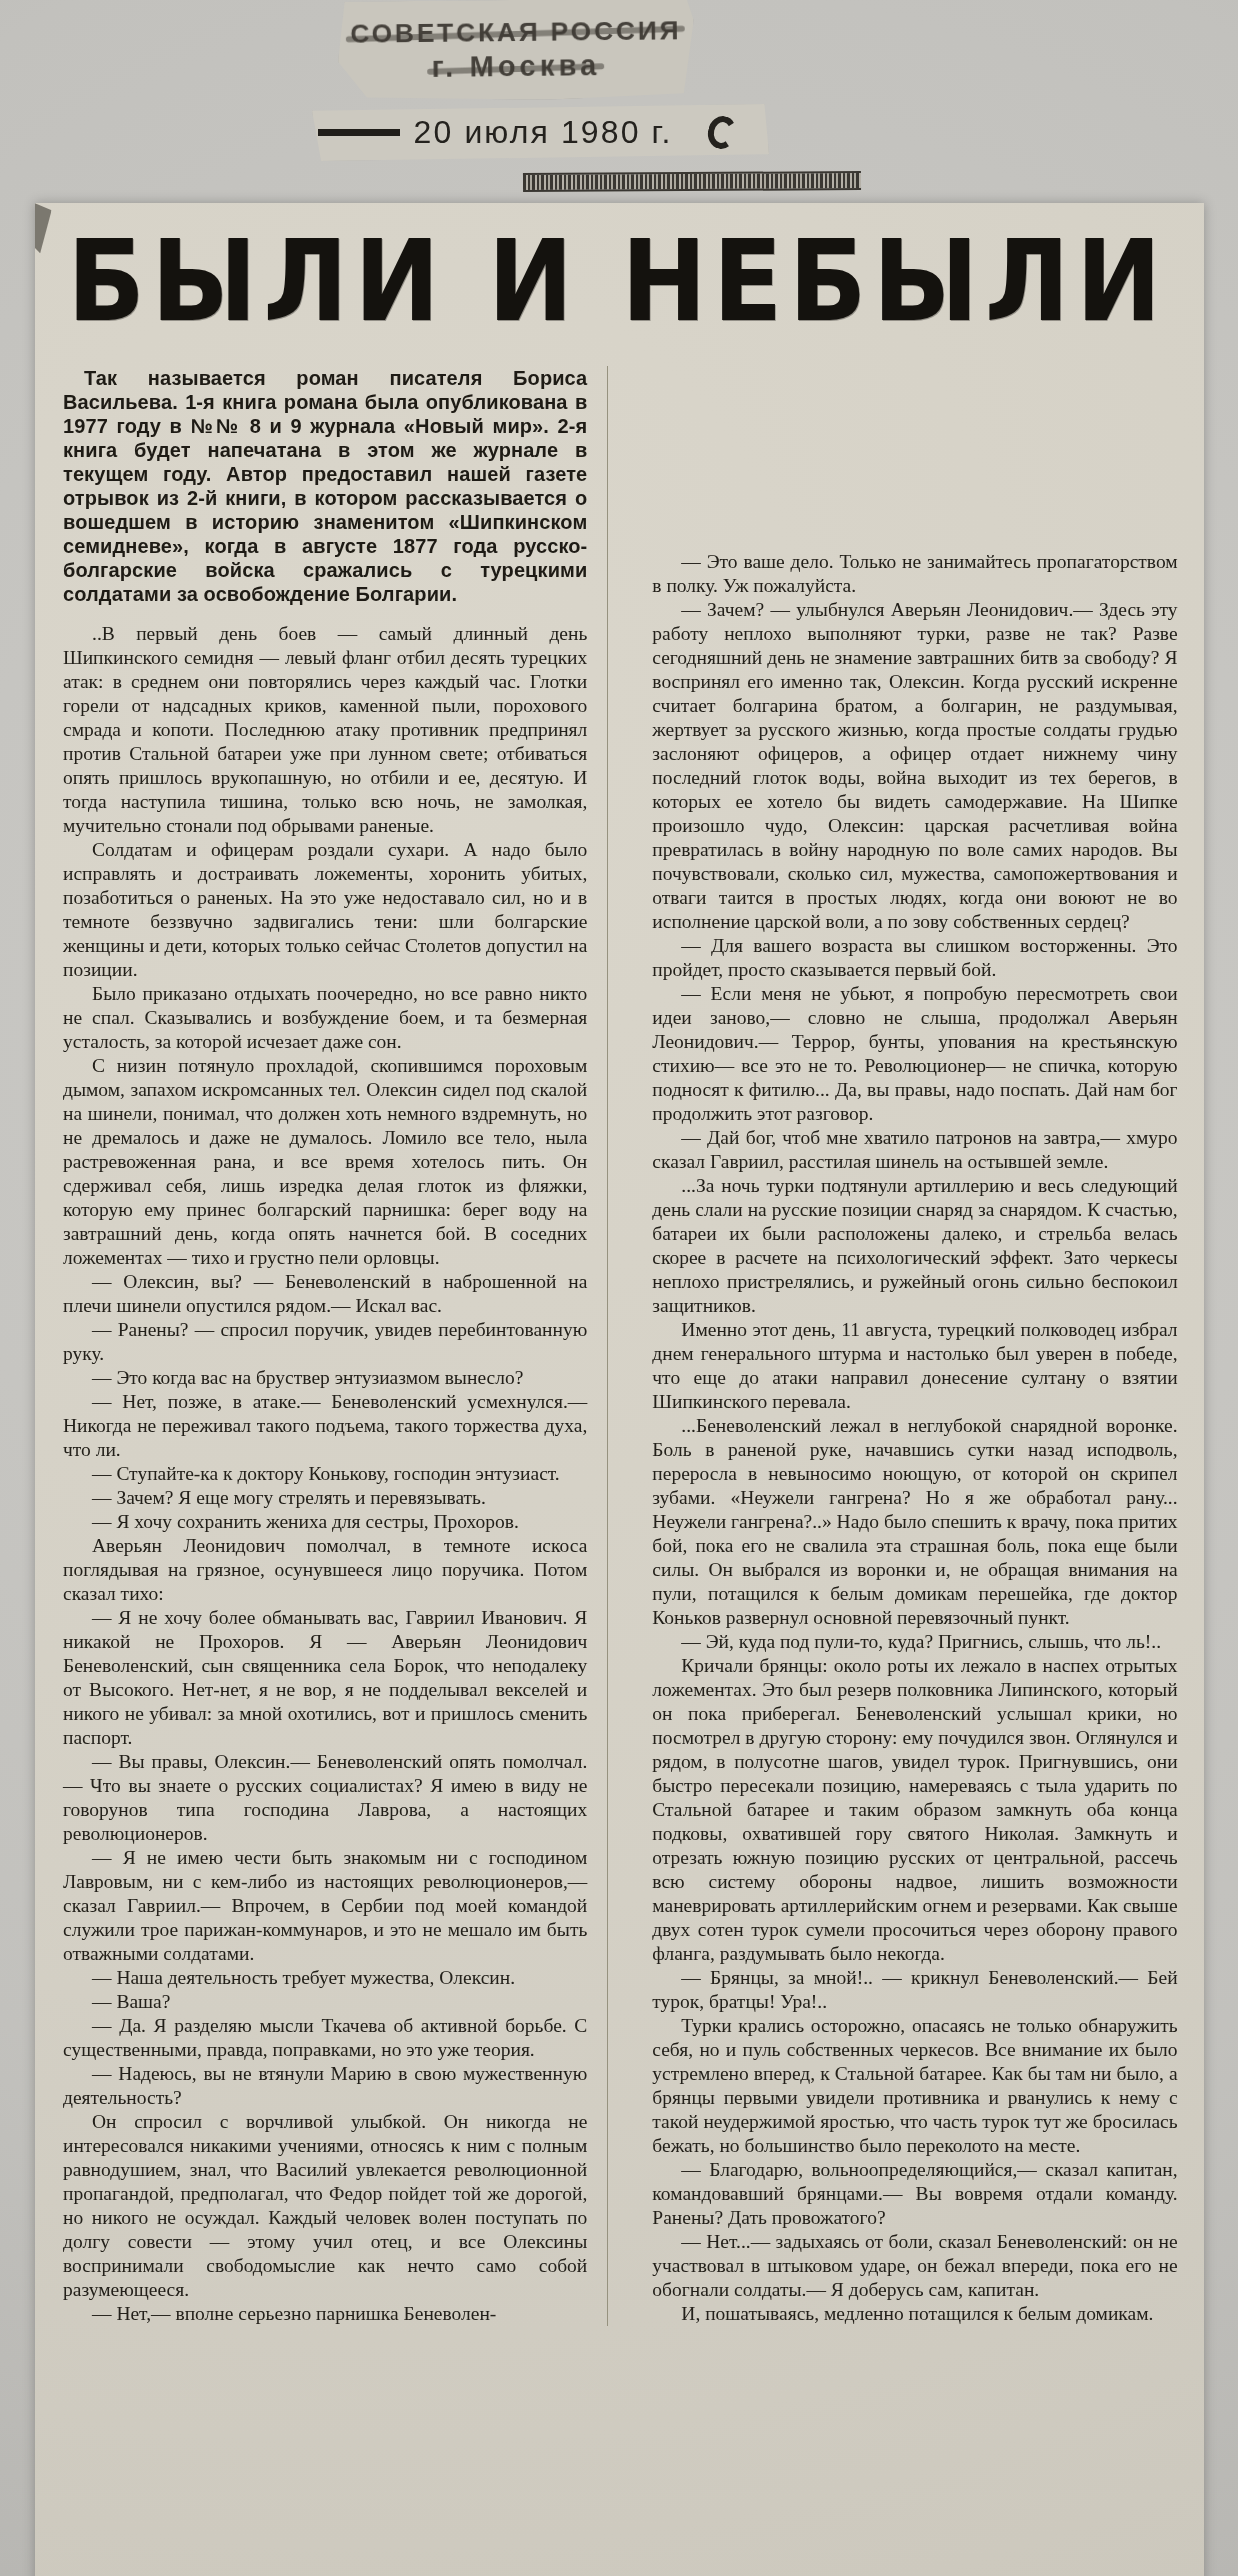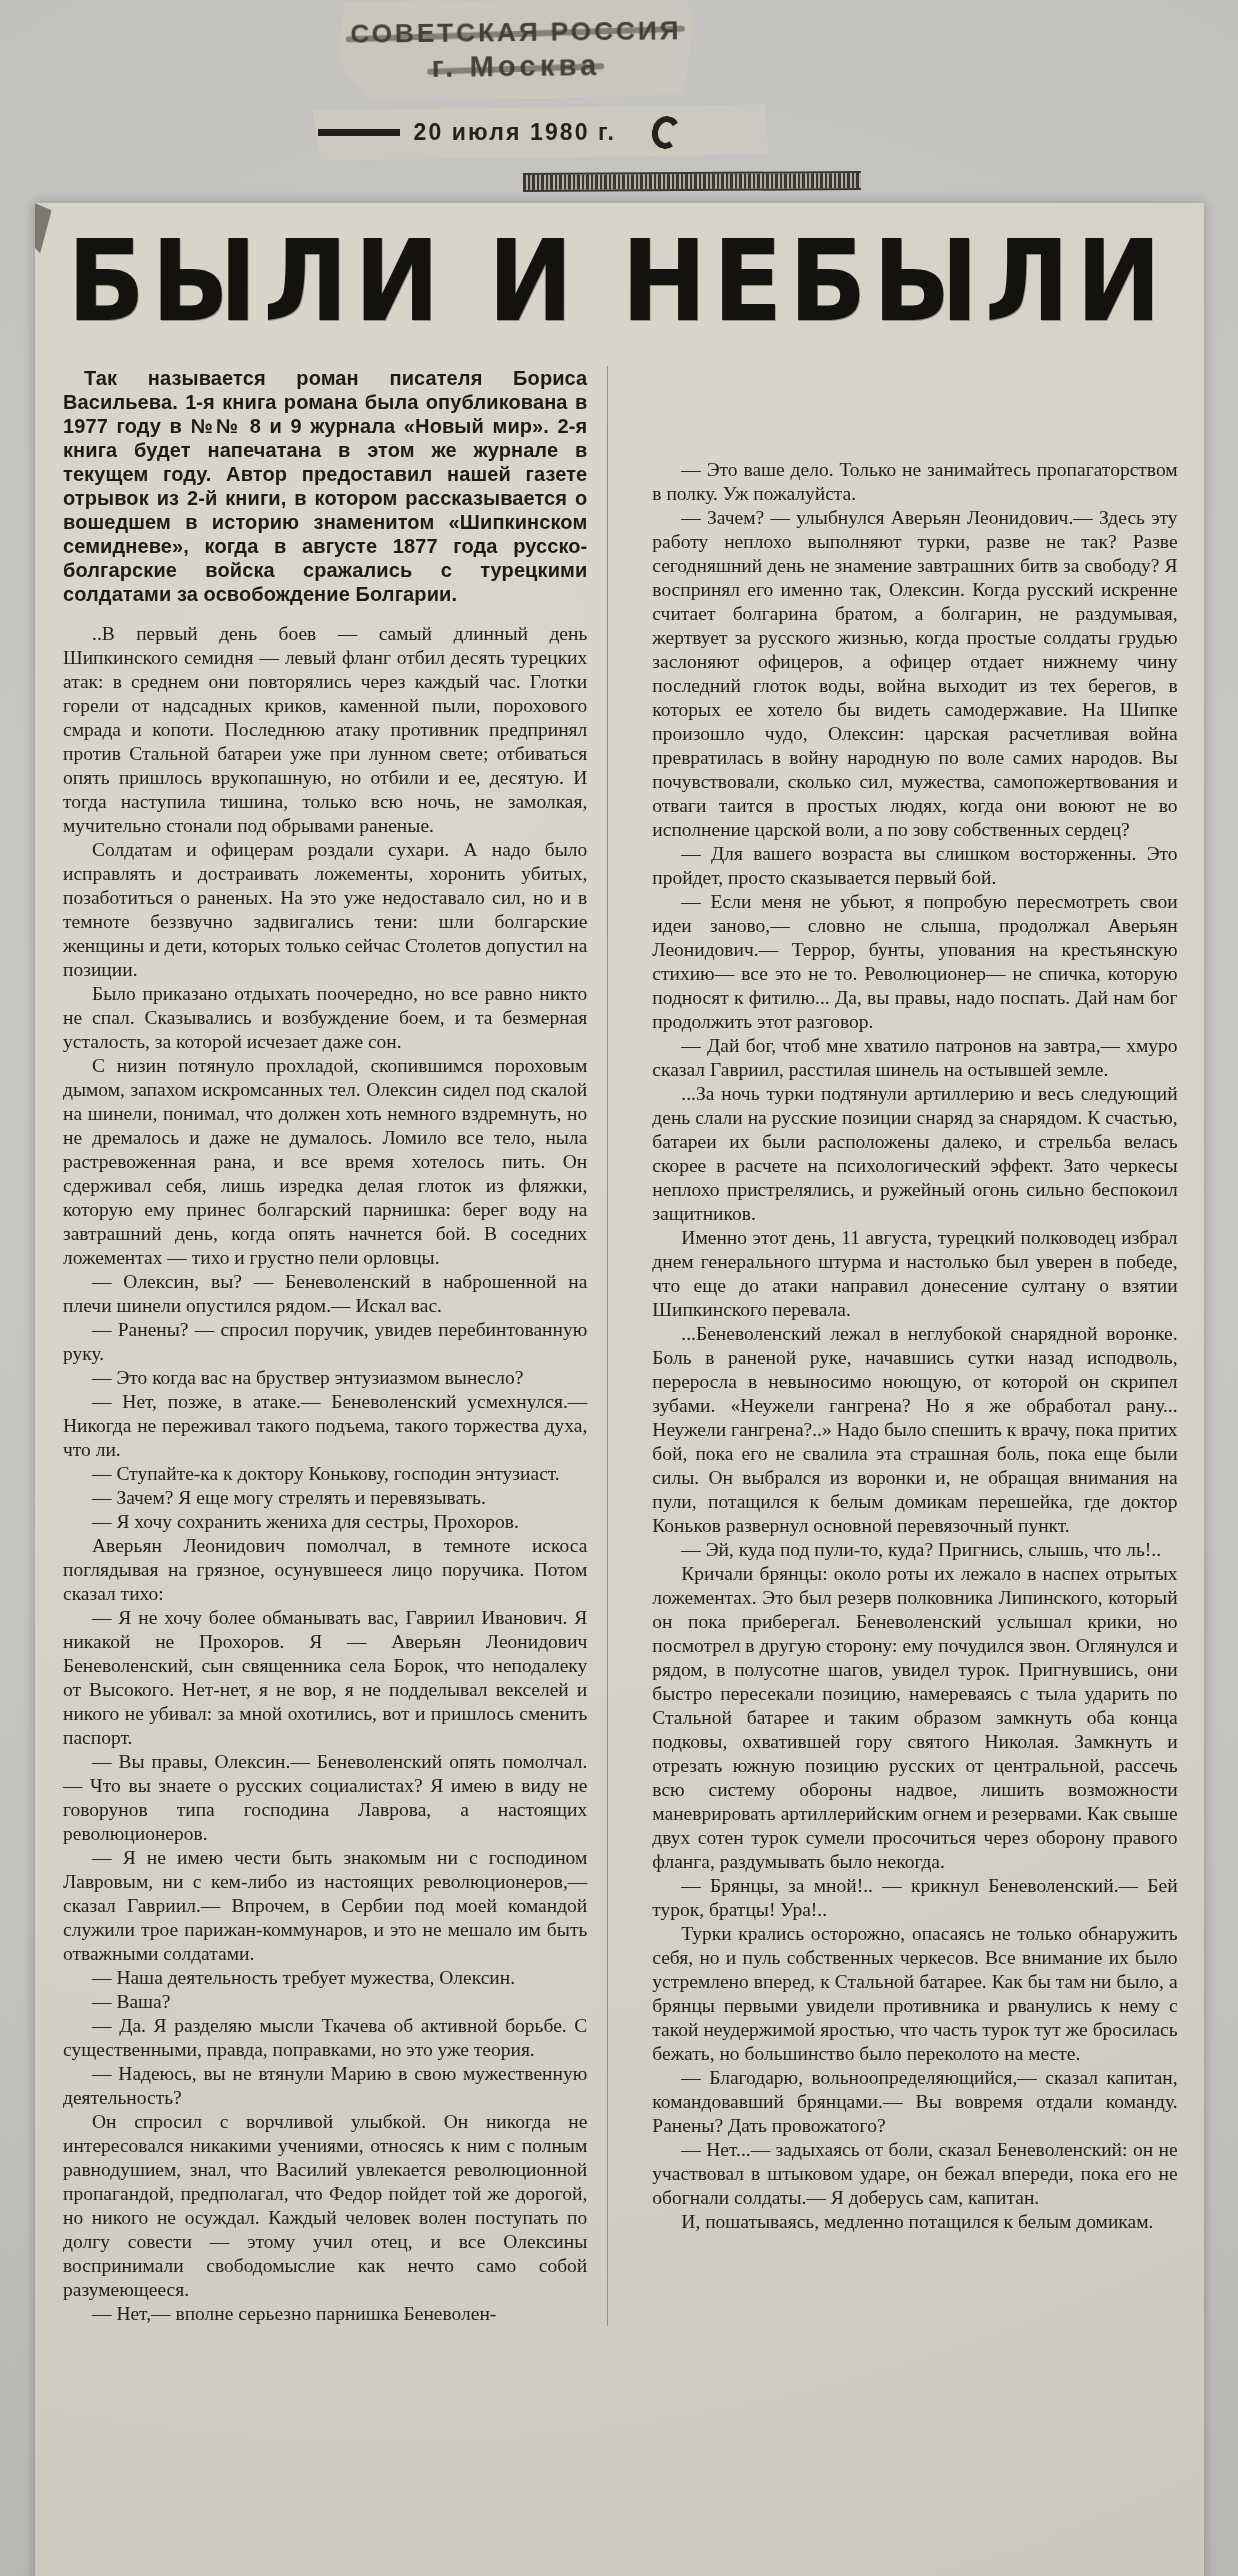--- a/index.html
+++ b/index.html
@@ -37,22 +37,22 @@
   
   .date-strip {
     position:absolute; left:312px; top:104px; width:457px; height:57px;
     background:#ccc9c0;
     clip-path: polygon(0 12%, 99% 0, 100% 88%, 2% 100%);
     box-shadow:0 1.4px 4.2px rgba(0,0,0,.14);
     display:flex; align-items:center; padding-left:5.6px;
   }
   .date-rule { width:82px; height:6.3px; background:#201e1a; margin-right:14px; flex:none; }
   .date-text {
-    font-family:"Liberation Sans", sans-serif; font-weight:bold;
-    font-size:23px; color:#24221e; letter-spacing:2.1px; white-space:nowrap;
+    font-family:"Liberation Sans", sans-serif; font-weight:normal;
+    font-size:32px; color:#24221e; letter-spacing:2.1px; white-space:nowrap;
   }
   .cropped-glyph {
     margin-left:36px; width:28px; height:33px; flex:none;
     border:6.3px solid #24221e; border-radius:50%;
     border-right-color:transparent; transform:rotate(12deg);
   }
 
   
   .ornament-band {
     position:absolute; left:523px; top:172px; width:338px; height:19px;
@@ -78,21 +78,21 @@
   }
   .headline {
     font-family:"DejaVu Sans", sans-serif; font-weight:bold;
     font-size:102px; line-height:1.05; letter-spacing:6.3px; color:#14120e;
     white-space:nowrap;
     transform: scale(1.0, 1.1); transform-origin:left top;
     margin:2.8px 0 36px 4.2px;
     text-shadow: 0.7px 0.7px 0 rgba(20,18,14,.35);
   }
 
-  .columns { display:flex; align-items:center;gap:25px; }
+  .columns { display:flex; align-items:flex-end;gap:25px; }
   .col { width:50%; }
   .col-left  { padding-right:19.5px; border-right:1.4px solid #96927f; }
   .col-right { padding-left:19.5px; }
 
   .lede {
     font-family:"Liberation Sans", sans-serif; font-weight:bold;
     font-size:20px; line-height:24px; text-align:justify;
     color:#1e1b15; margin-bottom:16.7px; text-indent:21px;
     letter-spacing:0.1px;
   }

